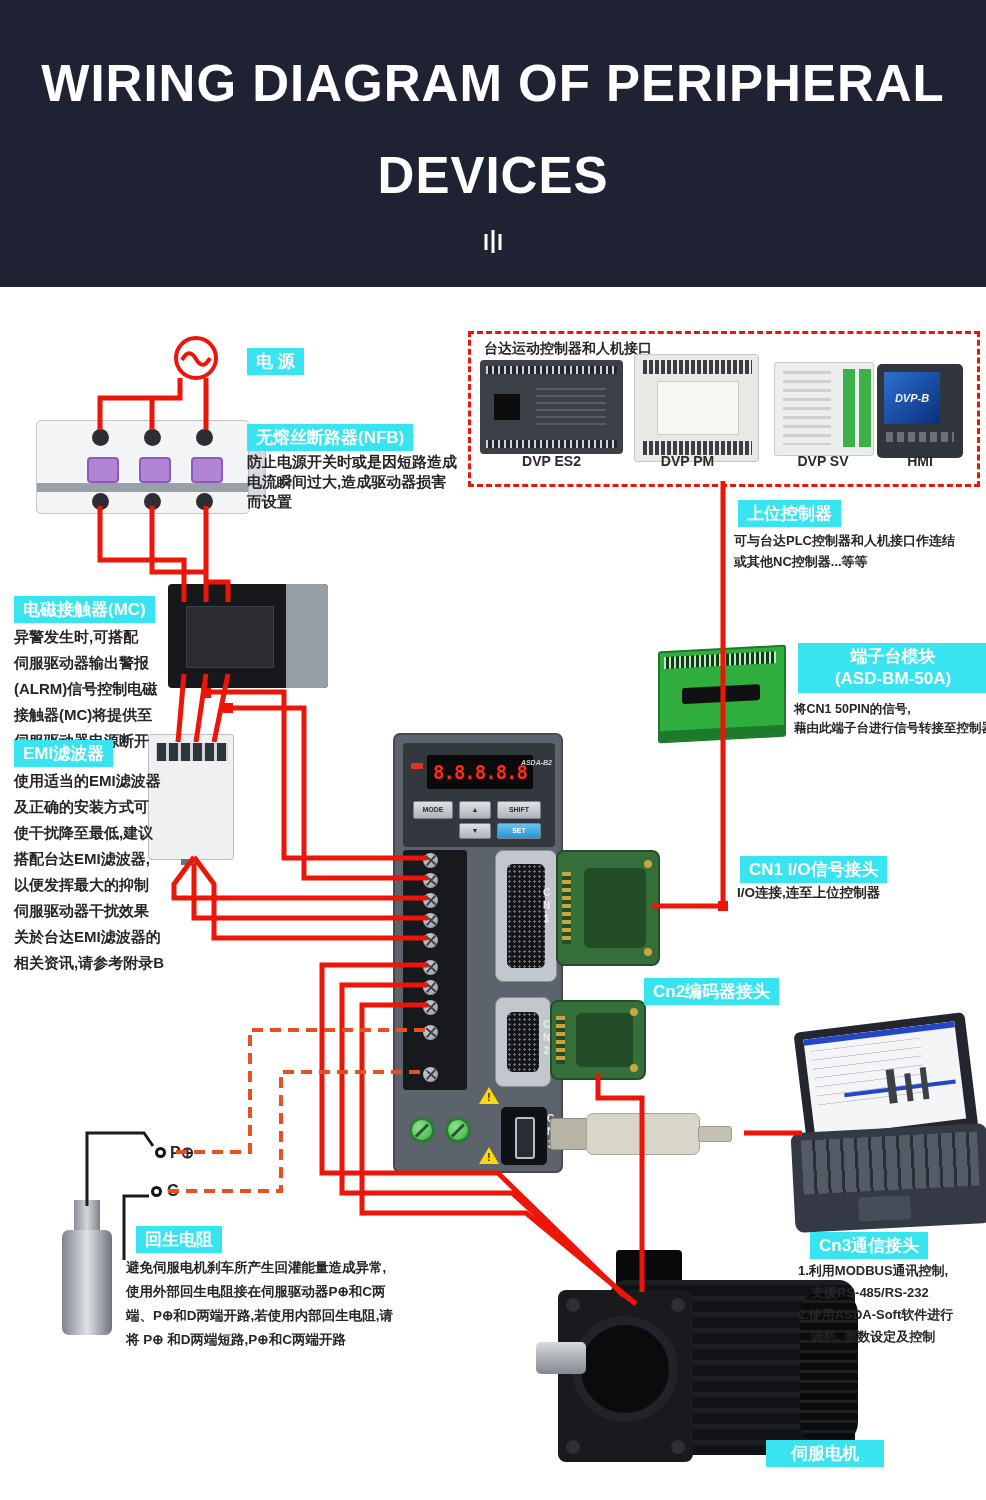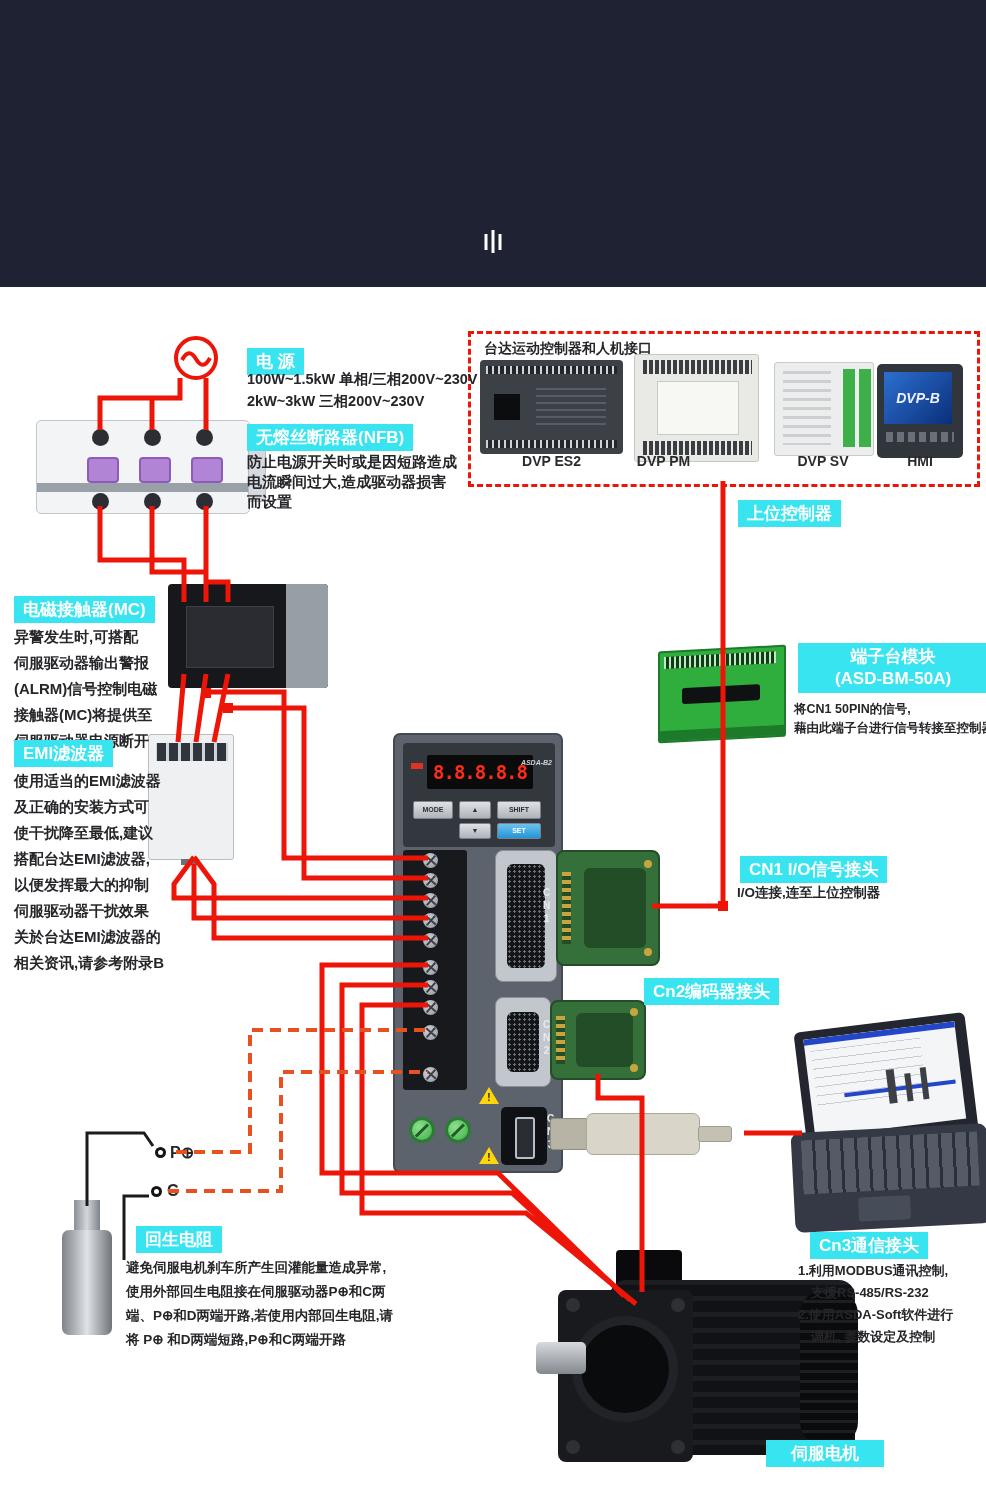--- a/index.html
+++ b/index.html
@@ -39,22 +39,22 @@
   .es2 .row{position:absolute;left:6px;width:131px;height:8px;background:repeating-linear-gradient(90deg,#cfd2d6 0 2px,#23262b 2px 6px);}
   .es2 .sq{position:absolute;left:14px;top:34px;width:26px;height:26px;background:#0c0d0f;}
   .es2 .lines{position:absolute;left:56px;top:28px;width:70px;height:42px;background:repeating-linear-gradient(180deg,#585d64 0 2px,transparent 2px 7px);}
   .pm{left:634px;top:354px;width:123px;height:106px;background:#e9eae6;border:1px solid #c5c7c2;border-radius:3px;}
   .pm .comb{position:absolute;left:6px;width:111px;height:14px;background:#3a3d42;background-image:repeating-linear-gradient(90deg,#e9eae6 0 2px,transparent 2px 6px);}
   .pm .lbl{position:absolute;left:22px;top:26px;width:80px;height:52px;background:#f7f7f4;border:1px solid #c9cbc6;}
   .sv{left:774px;top:362px;width:98px;height:92px;background:#eceded;border:1px solid #c8cacb;border-radius:3px;}
   .sv .g{position:absolute;top:6px;width:12px;height:78px;background:#3db04a;}
   .sv .slots{position:absolute;left:8px;top:8px;width:48px;height:74px;background:repeating-linear-gradient(180deg,#cdd0d2 0 3px,transparent 3px 9px);}
   .hmi{left:877px;top:364px;width:86px;height:94px;background:#31353c;border-radius:5px;}
-  .hmi .scr{position:absolute;left:7px;top:8px;width:68px;height:52px;background:linear-gradient(135deg,#2d6fd0,#0a2f7a);
-            color:#eef2ff;font-size:14px;font-weight:bold;font-style:italic;display:flex;align-items:center;justify-content:center;}
+  .hmi .scr{position:absolute;left:7px;top:8px;width:56px;height:52px;background:linear-gradient(135deg,#2d6fd0,#0a2f7a);
+            color:#eef2ff;font-size:11px;font-weight:bold;font-style:italic;display:flex;align-items:center;justify-content:center;}
   .hmi .keys{position:absolute;left:9px;top:68px;width:68px;height:10px;background:repeating-linear-gradient(90deg,#697079 0 7px,transparent 7px 11px);}
   .tmod{left:658px;top:648px;width:124px;height:88px;background:#2fae3e;border:2px solid #1d7a2a;border-radius:3px;transform:skewY(-3deg);}
   .tmod .pins{position:absolute;left:4px;top:4px;width:112px;height:12px;background:#0e3d14;background-image:repeating-linear-gradient(90deg,#bfe8c4 0 2px,transparent 2px 5px);}
   .tmod .conn{position:absolute;left:22px;top:36px;width:78px;height:16px;background:#101113;border-radius:3px;}
   .tmod .base{position:absolute;left:0;bottom:0;width:100%;height:10px;background:#1d7a2a;}
   
   .drive{left:393px;top:733px;width:170px;height:440px;background:#5d636d;border:2px solid #454a52;border-radius:7px;box-sizing:border-box;}
   .dtop{position:absolute;left:8px;top:8px;width:152px;height:104px;background:#33373e;border-radius:4px;}
   .led{position:absolute;left:8px;top:20px;width:12px;height:6px;background:#e03222;}
   .disp{position:absolute;left:24px;top:12px;width:106px;height:34px;background:#0b0b0c;border-radius:2px;
@@ -112,20 +112,21 @@
   .res-cap{left:74px;top:1200px;width:26px;height:32px;background:linear-gradient(90deg,#8b9097,#d4d7db,#7d828a);}
   .term-ring{position:absolute;width:11px;height:11px;border-radius:50%;background:#fff;border:3px solid #141416;box-sizing:border-box;}
   .wires{position:absolute;left:0;top:0;pointer-events:none;}
 </style>
 </head>
 <body>
 
 <div class="page">
 
   <div class="hdr">
+    <h1><span>WIRING DIAGRAM OF PERIPHERAL</span><br><span>DEVICES</span></h1>
     <div class="ticks">
         <i style="height:16px"></i>
         <i style="height:23px"></i>
         <i style="height:16px"></i>
       </div>
   </div>
 
   <div class="abs nfb">
     <span class="hole" style="left:55px"></span>
     <span class="hole" style="left:107px"></span>
@@ -166,21 +167,21 @@
   <div class="abs sv">
     <span class="slots"></span>
     <span class="g" style="right:18px"></span>
     <span class="g" style="right:2px"></span>
   </div>
   <div class="abs hmi">
     <span class="scr">DVP-B</span>
     <span class="keys"></span>
   </div>
   <div class="cap" style="left:480px;top:453px;width:143px">DVP ES2</div>
-  <div class="cap" style="left:602px;top:453px;width:123px">DVP PM</div>
+  <div class="cap" style="left:626px;top:453px;width:123px">DVP PM</div>
   <div class="cap" style="left:774px;top:453px;width:98px">DVP SV</div>
   <div class="cap" style="left:877px;top:453px;width:86px">HMI</div>
 
   <div class="abs tmod">
     <span class="pins"></span>
     <span class="conn"></span>
     <span class="base"></span>
   </div>
 
   <div class="abs drive">
@@ -296,24 +297,20 @@
       <path d="M176,1152 H250 V1030 H428"></path>
       <path d="M168,1191 H281 V1072 H428"></path>
     </g>
     <g stroke="#1b1b1d" stroke-width="3" fill="none">
       <path d="M87,1206 V1133 H144 L153,1146"></path>
       <path d="M149,1196 H124 V1260"></path>
     </g>
   </svg>
 
   <div class="chip" style="left:247px;top:348px">电 源</div>
-  <div class="txt" style="left:247px;top:368px;font-size:14.5px;line-height:22px">
-    <div>100W~1.5kW   单相/三相200V~230V</div>
-    <div>2kW~3kW   三相200V~230V</div>
-  </div>
 
   <div class="chip" style="left:247px;top:424px">无熔丝断路器(NFB)</div>
   <div class="txt" style="left:247px;top:452px;font-size:15px;line-height:20px">
     <div>防止电源开关时或是因短路造成</div>
     <div>电流瞬间过大,造成驱动器损害</div>
     <div>而设置</div>
   </div>
 
   <div class="chip" style="left:14px;top:596px">电磁接触器(MC)</div>
   <div class="txt" style="left:14px;top:624px;font-size:15px;line-height:26px">
@@ -330,20 +327,24 @@
     <div>及正确的安装方式可</div>
     <div>使干扰降至最低,建议</div>
     <div>搭配台达EMI滤波器,</div>
     <div>以便发挥最大的抑制</div>
     <div>伺服驱动器干扰效果</div>
     <div>关於台达EMI滤波器的</div>
     <div>相关资讯,请参考附录B</div>
   </div>
 
   <div class="chip" style="left:738px;top:500px">上位控制器</div>
+  <div class="txt" style="left:734px;top:530px;font-size:13px;line-height:21px">
+    <div>可与台达PLC控制器和人机接口作连结</div>
+    <div>或其他NC控制器...等等</div>
+  </div>
 
   <div class="chip2" style="left:798px;top:643px;width:178px">
     <div>端子台模块</div>
     <div>(ASD-BM-50A)</div>
   </div>
   <div class="txt" style="left:794px;top:700px;font-size:12.5px;line-height:19px">
     <div>将CN1 50PIN的信号,</div>
     <div>藉由此端子台进行信号转接至控制器</div>
   </div>
 

